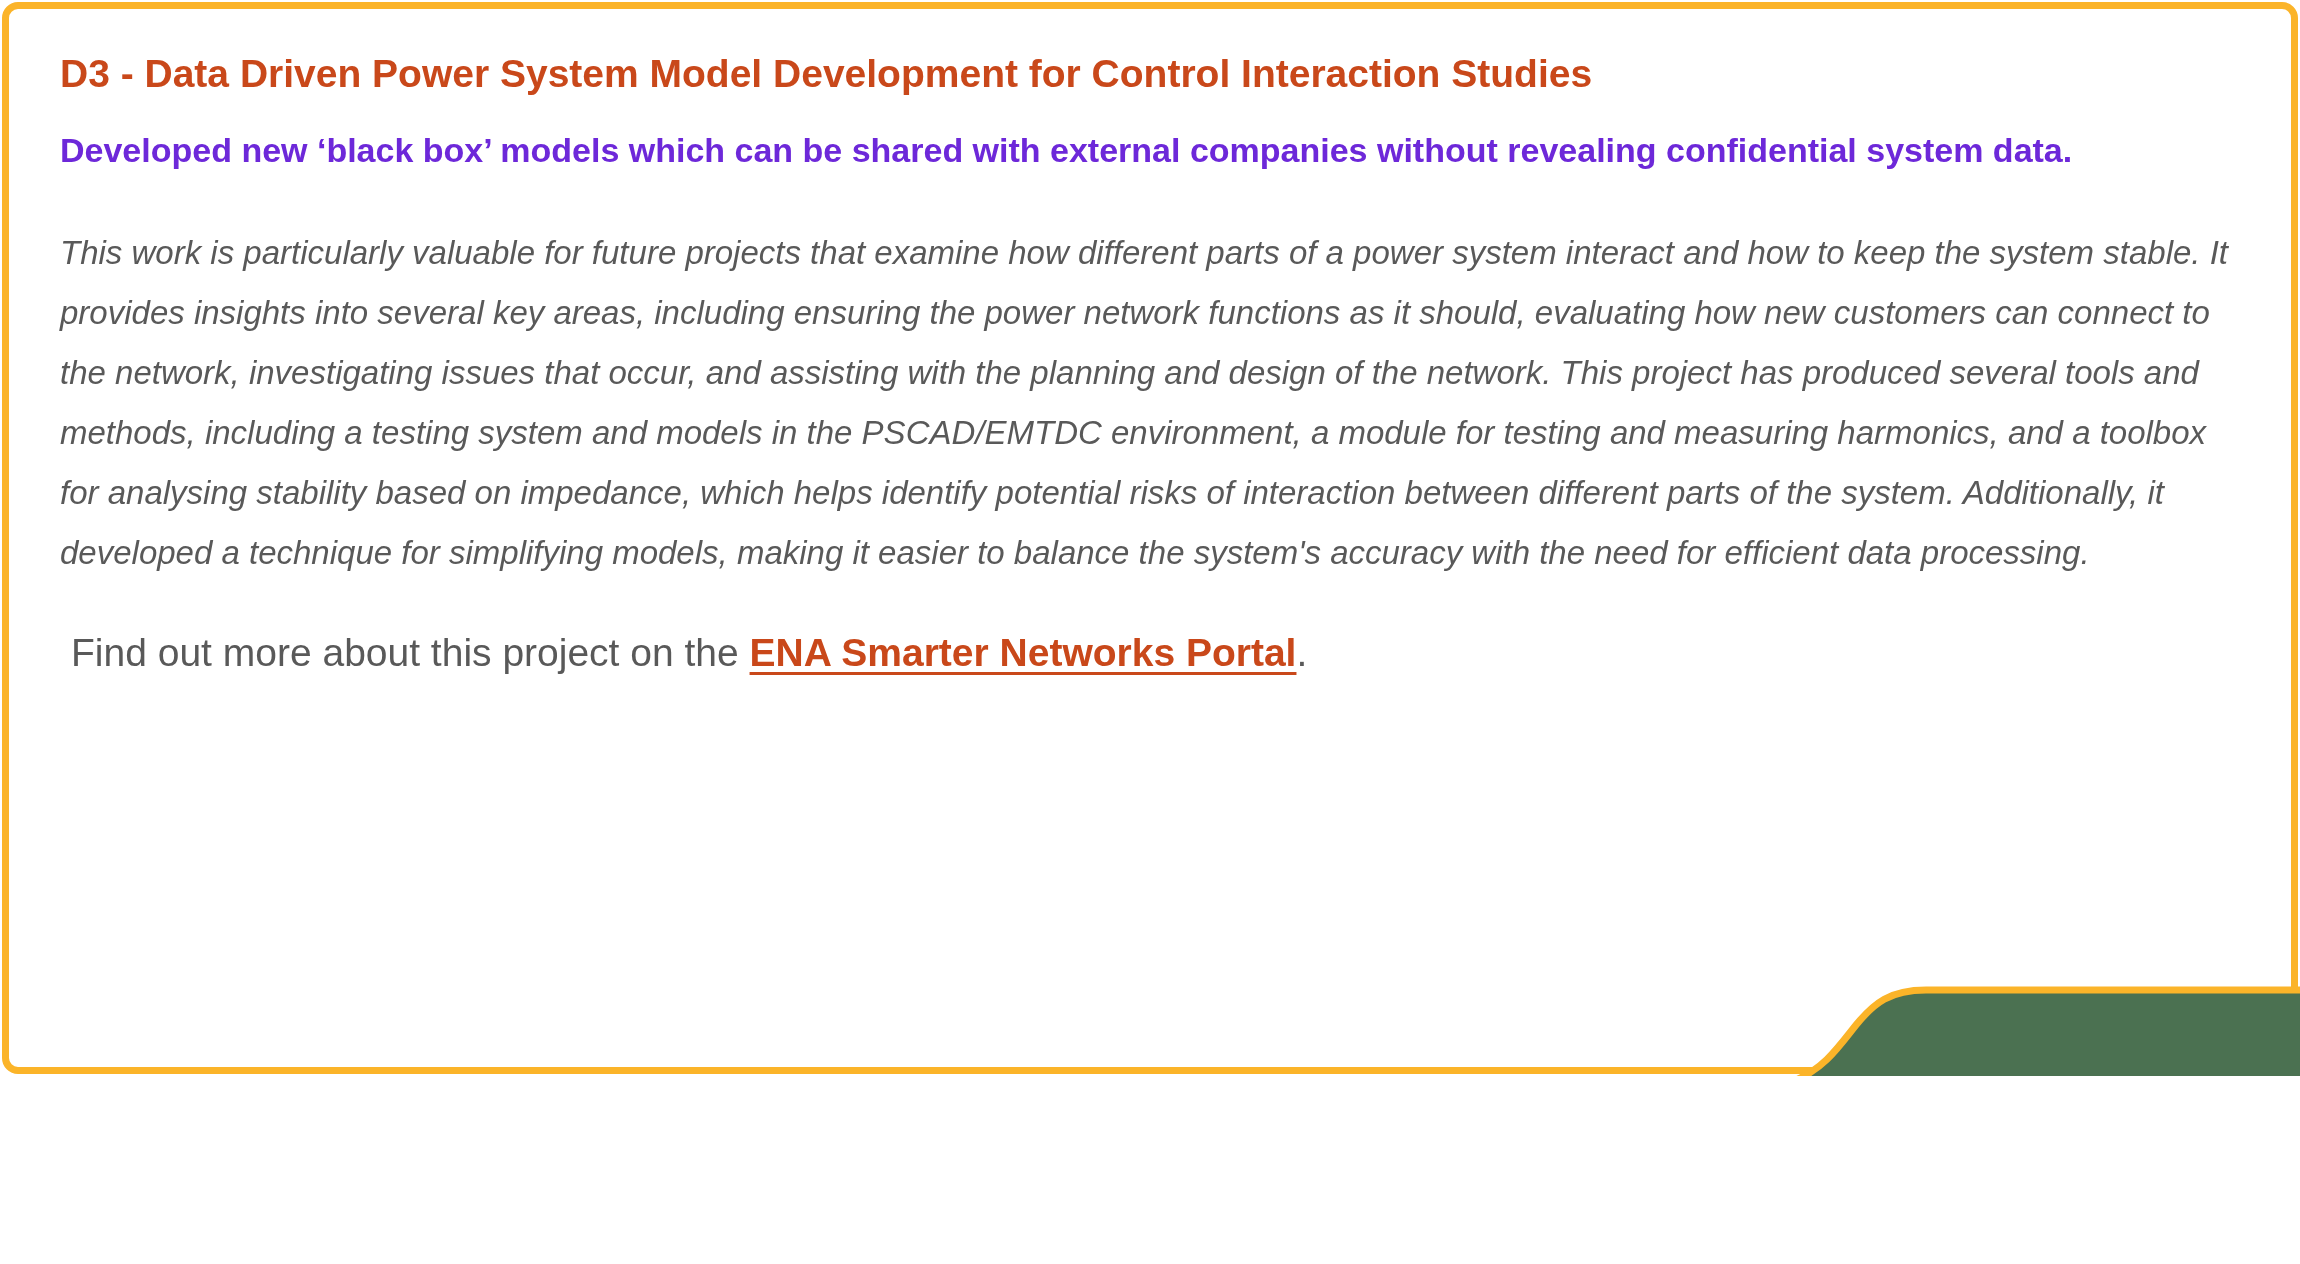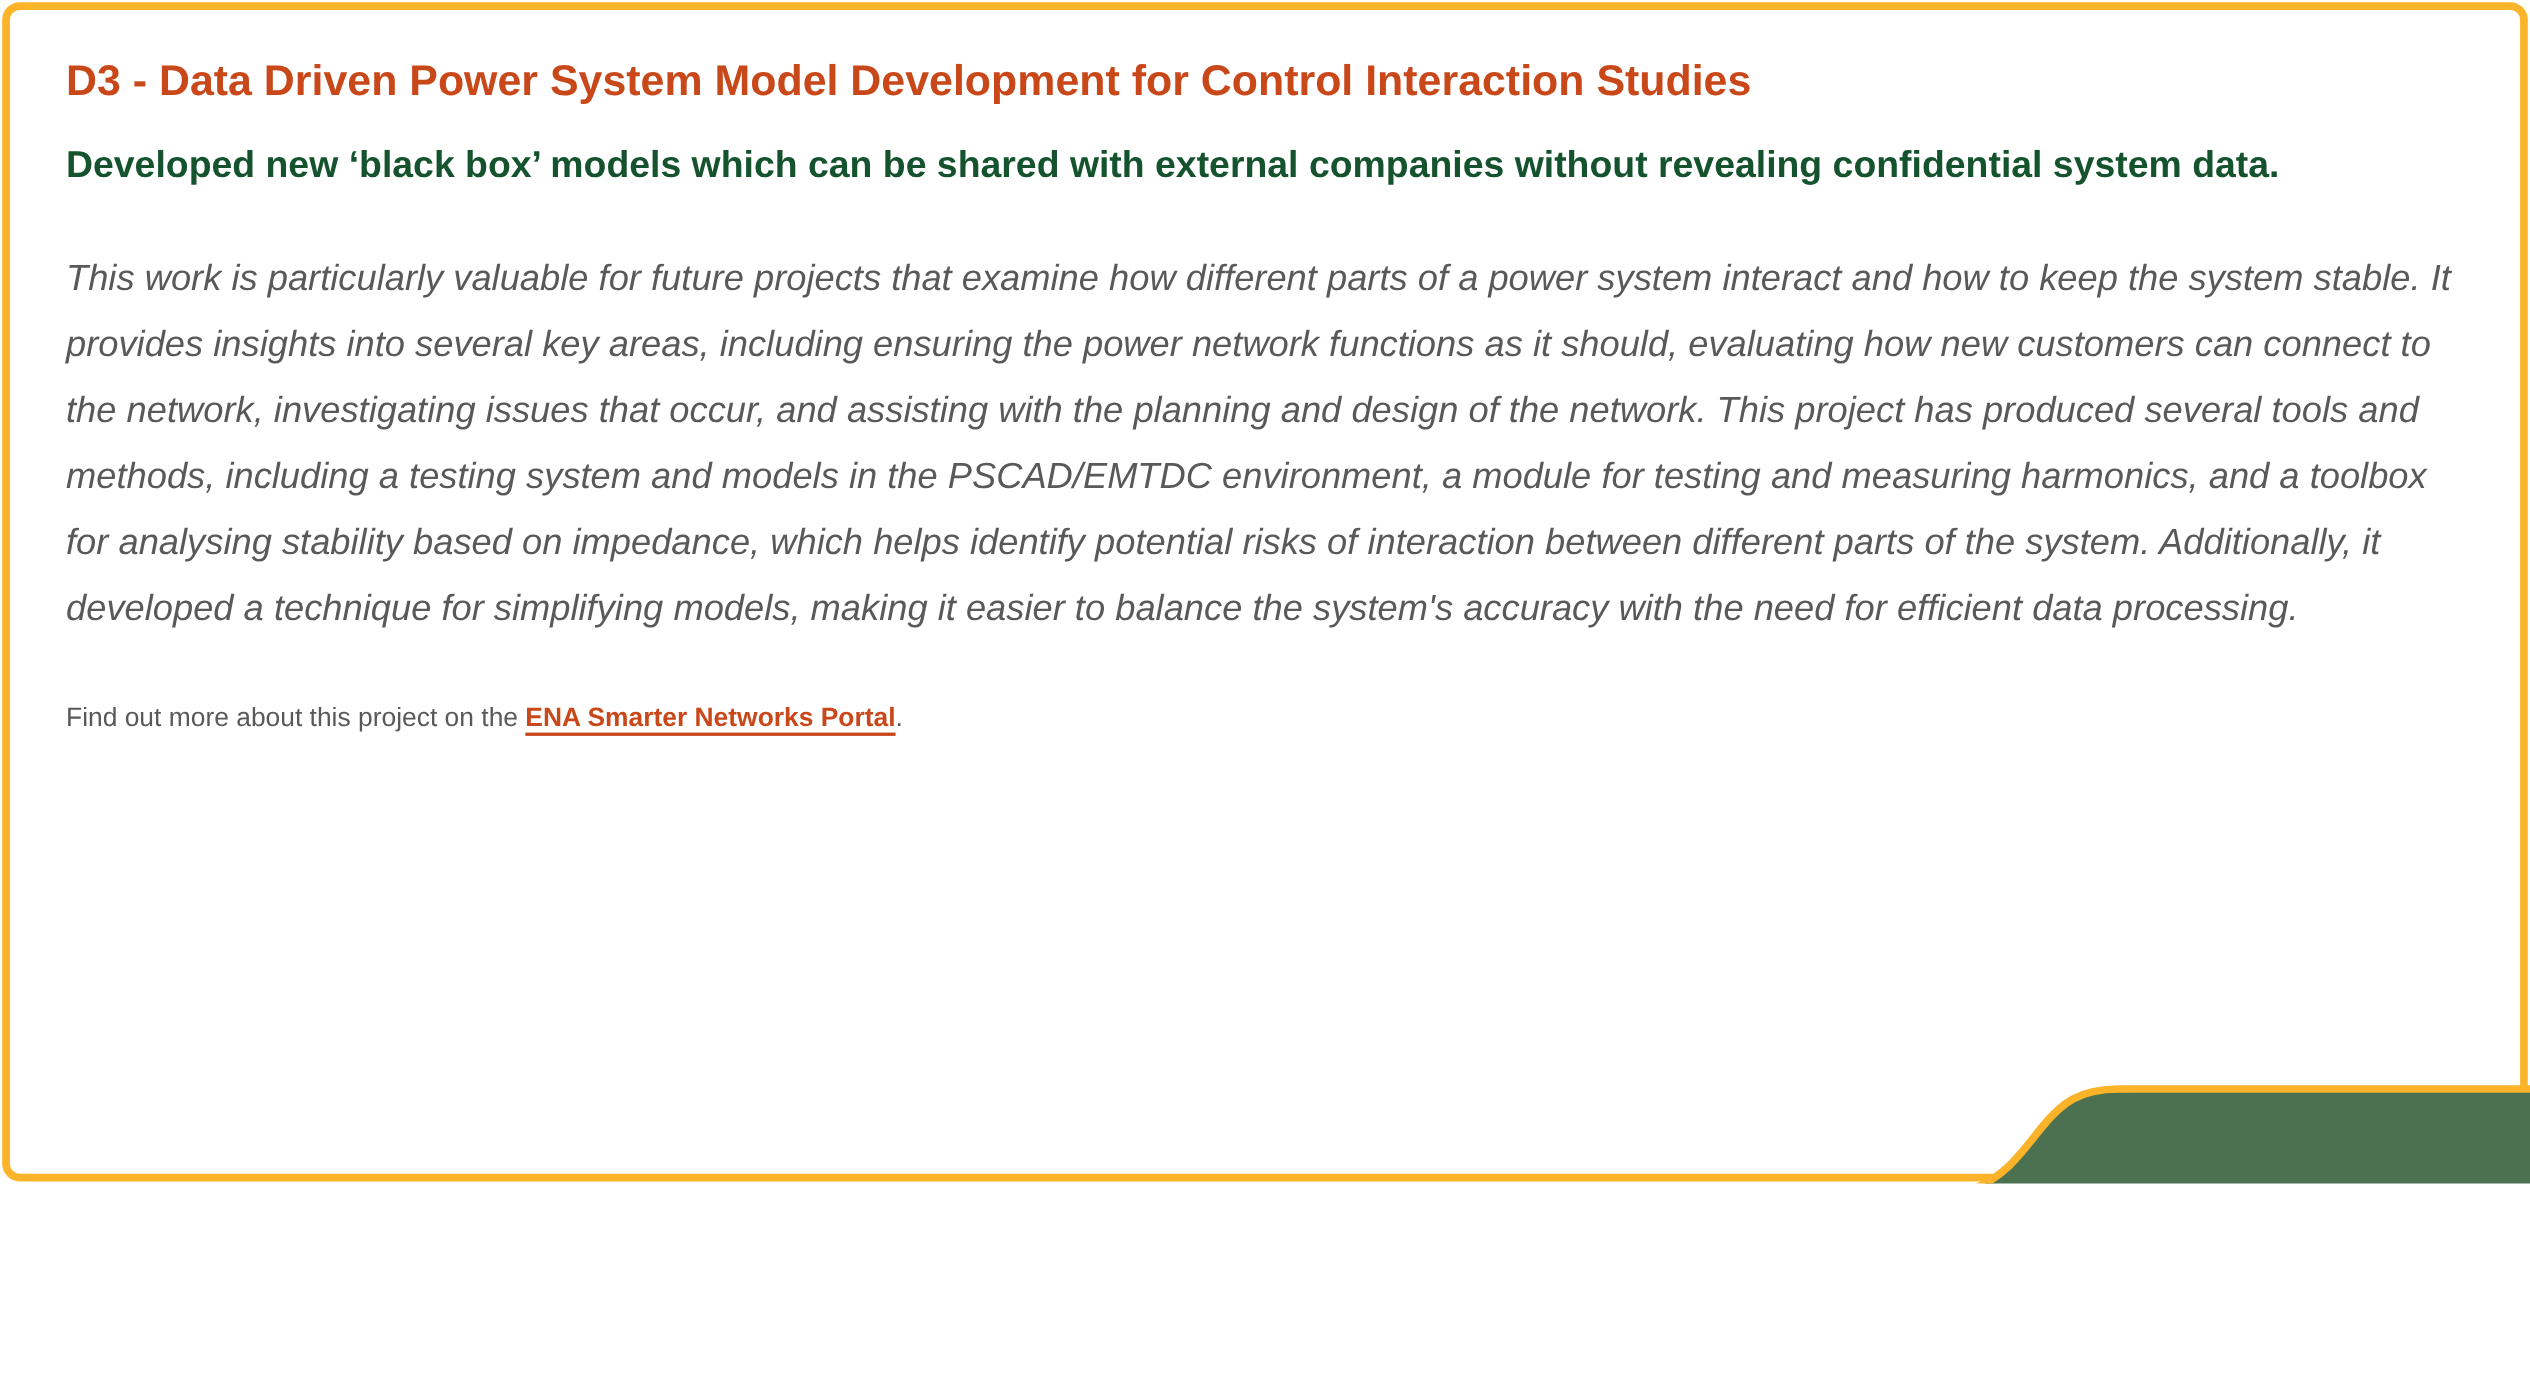--- a/index.html
+++ b/index.html
@@ -35,35 +35,35 @@
     line-height: 50px;
     font-weight: bold;
     color: #C9481A;
     letter-spacing: 0px;
   }
   .subtitle {
     margin: 0 0 42px 0;
     font-size: 34px;
     line-height: 62px;
     font-weight: bold;
-    color: #14532d;
+    color: #6d28d9;
     max-width: 2160px;
   }
   .body-text {
     margin: 0 0 40px 0;
     font-size: 33px;
     line-height: 60px;
     font-weight: normal;
     color: #595959;
     max-width: 2185px;
     font-style: italic;
   }
   .link-line {
-    margin: 0;
-    font-size: 24px;
+    margin: 11px;
+    font-size: 39px;
     line-height: 60px;
     color: #595959;
   }
   .portal-link {
     color: #C9481A;
     font-weight: bold;
     text-decoration: underline;
     text-decoration-thickness: 3px;
     text-underline-offset: 6px;
     cursor: pointer;

